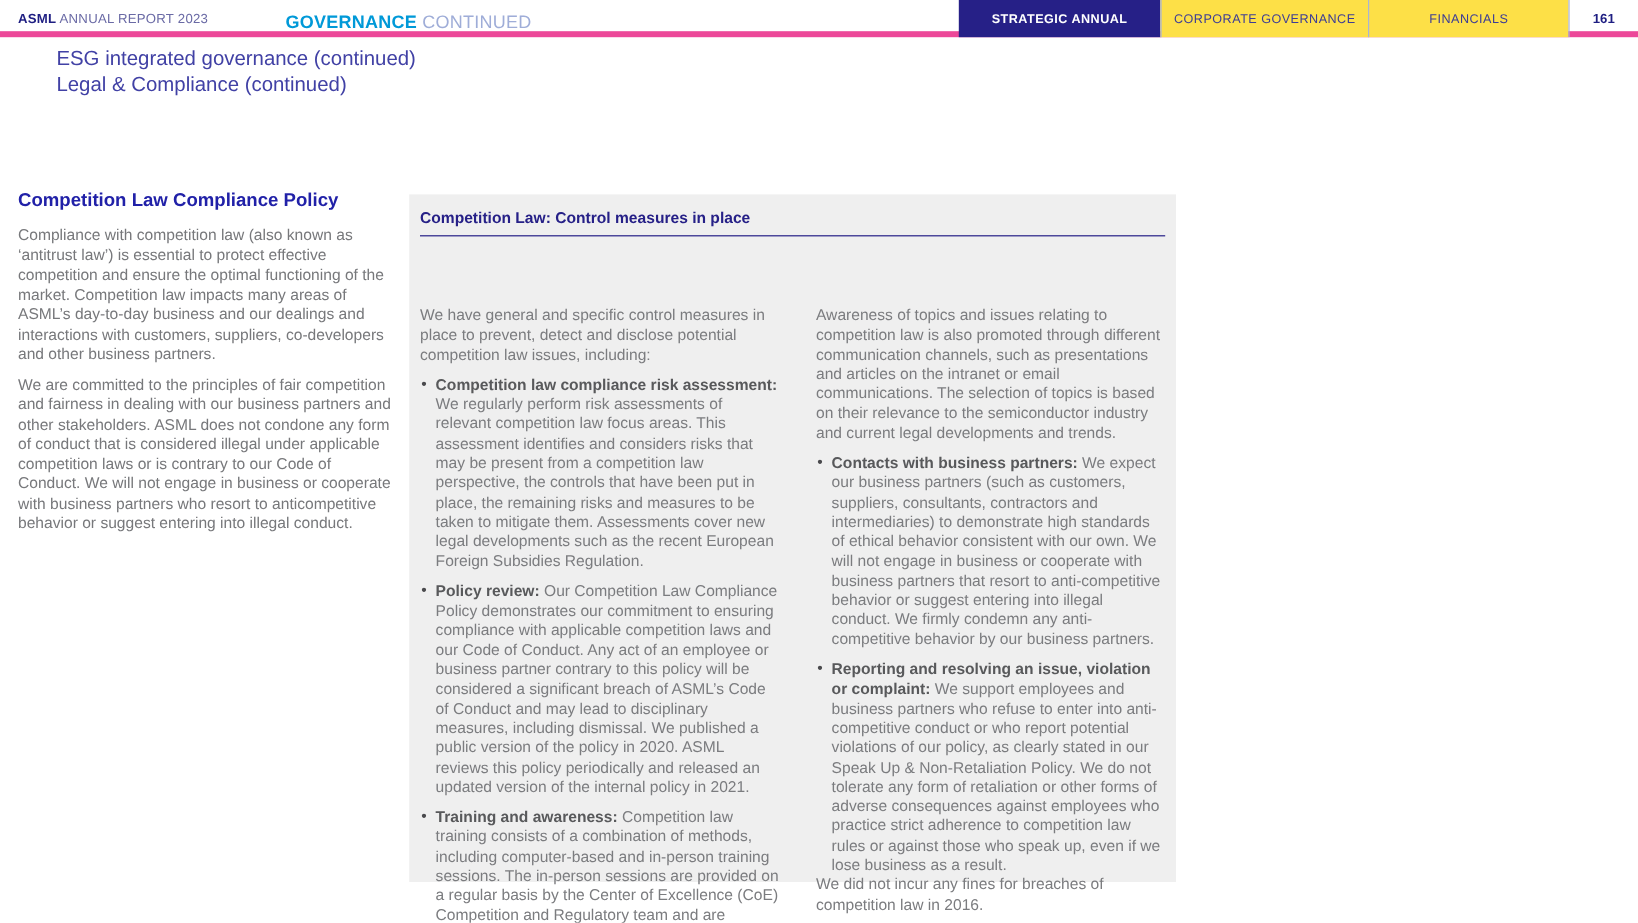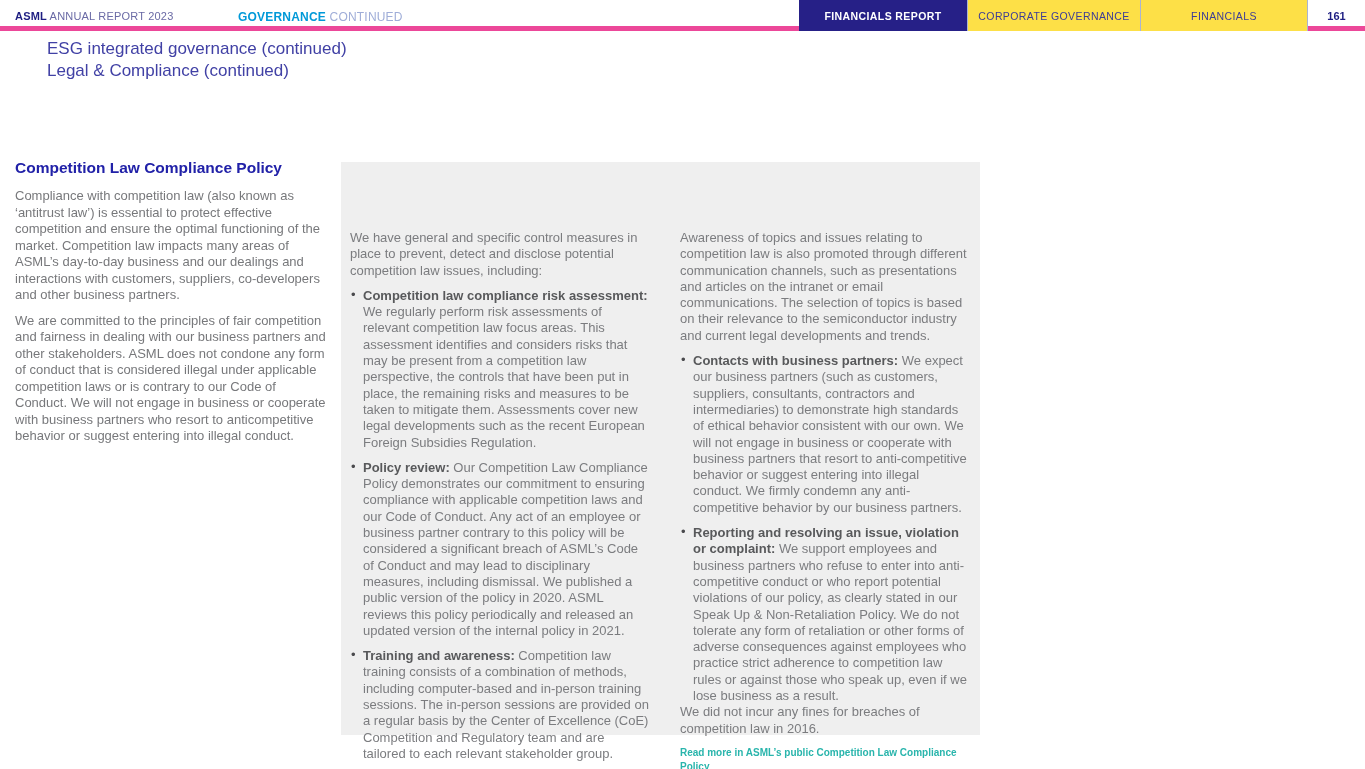--- a/index.html
+++ b/index.html
@@ -5,21 +5,21 @@
   * { margin:0; padding:0; box-sizing:border-box; }
   html,body { width:1365px; height:769px; }
   body {
     font-family:"Liberation Sans","DejaVu Sans",sans-serif;
     background:#ffffff; color:#77787b; overflow:hidden; position:relative;
   }
   
   .topbar { position:absolute; left:0; top:0; width:1365px; height:31px; background:#ffffff; border-bottom:5px solid #ec4899; }
   .report-id { position:absolute; left:15px; top:10px; font-size:11px; letter-spacing:.2px; color:#6a6aa5; white-space:nowrap; }
   .report-id b { color:#1e1e82; font-weight:bold; }
-  .section-id { position:absolute; left:238px; top:10px; font-size:12px; letter-spacing:.2px; white-space:nowrap; }
+  .section-id { position:absolute; left:238px; top:10px; font-size:15px; letter-spacing:.2px; white-space:nowrap; }
   .section-id .gov { color:#0099d8; font-weight:bold; }
   .section-id .cont { color:#9fadd8; }
   .tabs { position:absolute; right:0; top:0; height:31px; display:flex; }
   .tab {
     height:31px; display:flex; align-items:center; justify-content:center;
     font-size:10.5px; letter-spacing:.4px; color:#3c3c96; background:#fde047;
     border-left:1px solid #aab4d2; cursor:pointer; white-space:nowrap;
   }
   .tab.active { background:#262087; color:#ffffff; font-weight:bold; border-left:none; }
   .tab.t1 { width:168px; }
@@ -49,41 +49,42 @@
   .closing { margin-top:10px; }
   .read-more { display:block; margin-top:9px; font-size:10px; line-height:14px; font-weight:bold; color:#29b5ac; text-decoration:none; cursor:pointer; }
 </style>
 </head>
 <body>
 
 <div class="topbar">
   <div class="report-id"><b>ASML</b><span> ANNUAL REPORT 2023</span></div>
   <div class="section-id"><span class="gov">GOVERNANCE</span><span class="cont"> CONTINUED</span></div>
   <div class="tabs">
-    <div class="tab t1 active">FINANCIALS REPORT</div>
+    <div class="tab t1 active">STRATEGIC ANNUAL</div>
     <div class="tab t2">CORPORATE GOVERNANCE</div>
     <div class="tab t3">FINANCIALS</div>
     <div class="pagenum">161</div>
   </div>
 </div>
 
 <div class="page-title">
   <div>ESG integrated governance (continued)</div>
   <div>Legal &amp; Compliance (continued)</div>
 </div>
 
 <div class="left-col">
   <h2>Competition Law Compliance Policy</h2>
   <div>
       <p>Compliance with competition law (also known as ‘antitrust law’) is essential to protect effective competition and ensure the optimal functioning of the market. Competition law impacts many areas of ASML’s day-to-day business and our dealings and interactions with customers, suppliers, co-developers and other business partners.</p>
       <p>We are committed to the principles of fair competition and fairness in dealing with our business partners and other stakeholders. ASML does not condone any form of conduct that is considered illegal under applicable competition laws or is contrary to our Code of Conduct. We will not engage in business or cooperate with business partners who resort to anticompetitive behavior or suggest entering into illegal conduct.</p>
     </div>
 </div>
 
 <div class="info-box">
+  <div class="box-title">Competition Law: Control measures in place</div>
   <div class="box-cols">
     <div class="box-col c1">
       <p>We have general and specific control measures in place to prevent, detect and disclose potential competition law issues, including:</p>
       <div>
           <div class="bullet"><span class="dot">•</span><span class="lead">Competition law compliance risk assessment:</span><span> We regularly perform risk assessments of relevant competition law focus areas. This assessment identifies and considers risks that may be present from a competition law perspective, the controls that have been put in place, the remaining risks and measures to be taken to mitigate them. Assessments cover new legal developments such as the recent European Foreign Subsidies Regulation.</span></div>
           <div class="bullet"><span class="dot">•</span><span class="lead">Policy review:</span><span> Our Competition Law Compliance Policy demonstrates our commitment to ensuring compliance with applicable competition laws and our Code of Conduct. Any act of an employee or business partner contrary to this policy will be considered a significant breach of ASML’s Code of Conduct and may lead to disciplinary measures, including dismissal. We published a public version of the policy in 2020. ASML reviews this policy periodically and released an updated version of the internal policy in 2021.</span></div>
           <div class="bullet"><span class="dot">•</span><span class="lead">Training and awareness:</span><span> Competition law training consists of a combination of methods, including computer-based and in-person training sessions. The in-person sessions are provided on a regular basis by the Center of Excellence (CoE) Competition and Regulatory team and are tailored to each relevant stakeholder group.</span></div>
         </div>
     </div>
     <div class="box-col c2">

